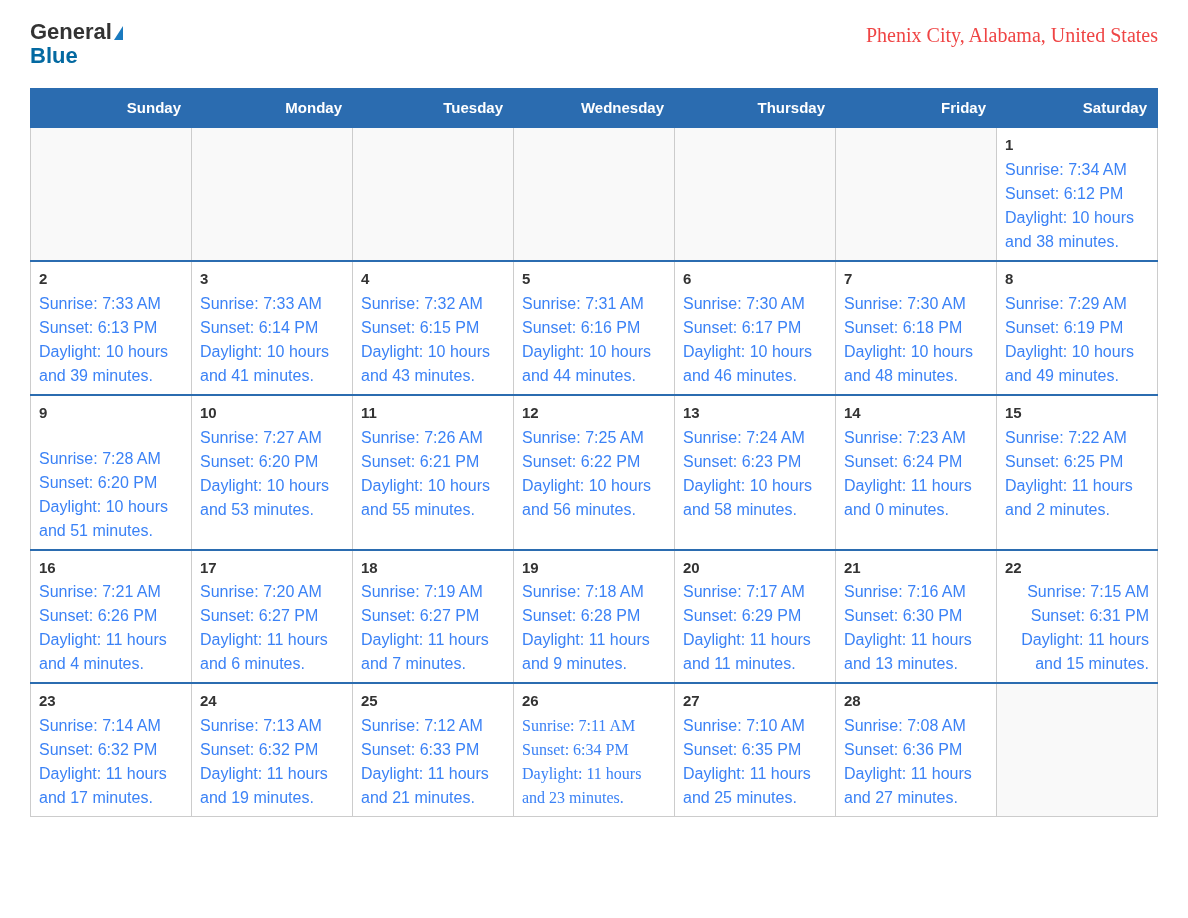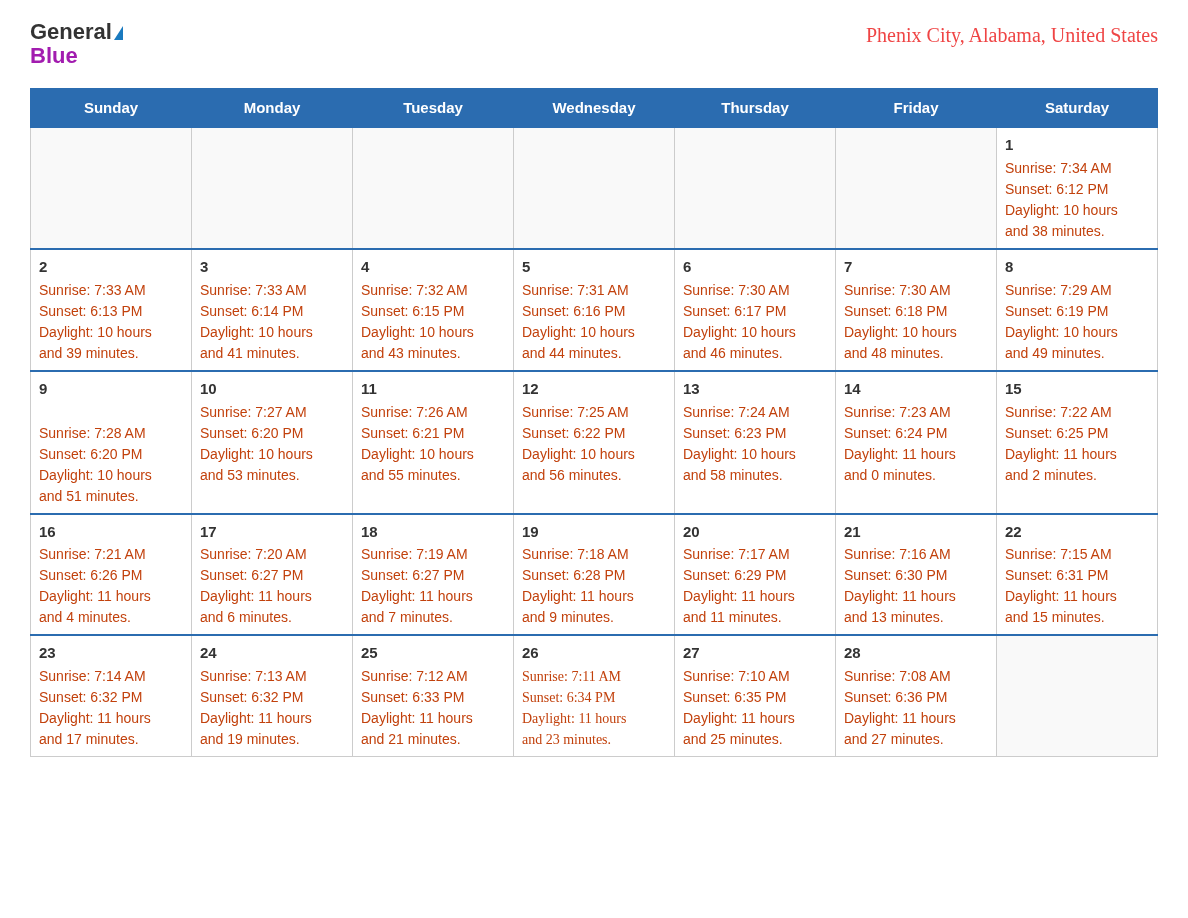--- a/index.html
+++ b/index.html
@@ -18,21 +18,21 @@
     }
     .logo {
       display: flex;
       flex-direction: column;
       font-size: 22px;
       font-weight: bold;
       color: #333;
       line-height: 1.1;
     }
     .logo-general { color: #333; }
-    .logo-blue { color: #a21caf; }
+    .logo-blue { color: #0369a1; }
     .logo-triangle {
       display: inline-block;
       width: 0;
       height: 0;
       border-left: 9px solid transparent;
       border-bottom: 14px solid #1a7abf;
       margin-left: 2px;
       vertical-align: middle;
     }
     .title-section {
@@ -55,21 +55,21 @@
       width: 100%;
       border-collapse: collapse;
       margin-top: 10px;
     }
     .calendar thead th {
       background-color: #2b6cb0;
       color: #fff;
       font-size: 15px;
       font-weight: bold;
       padding: 10px 10px;
-      text-align: center;
+      text-align: right;
       border: 1px solid #2b6cb0;
     }
     .calendar tbody td {
       vertical-align: top;
       border: 1px solid #ccc;
       padding: 6px 8px;
       width: 14.28%;
       height: 110px;
       font-size: 12.5px;
       color: #333;
@@ -78,22 +78,22 @@
     .calendar tbody tr td {
       border-top: 2px solid #2b6cb0;
     }
     .day-number {
       font-size: 15px;
       font-weight: bold;
       display: block;
       margin-bottom: 2px;
     }
     .day-info {
-      font-size: 14px;
-      color: #c2410c;
+      font-size: 16px;
+      color: #3b82f6;
       line-height: 1.5;
     }
     .empty-cell {
       background: #f9f9f9;
     }
   </style>
 </head>
 <body>
 
 <div class="header">
@@ -276,21 +276,21 @@
         </td>
         <td>
           <span class="day-number">21</span>
           <div class="day-info" style="white-space: pre-line;">Sunrise: 7:16 AM
 Sunset: 6:30 PM
 Daylight: 11 hours
 and 13 minutes.</div>
         </td>
         <td>
           <span class="day-number">22</span>
-          <div class="day-info" style="white-space: pre-line;">Sunrise: 7:15 AM
+          <div class="day-info" style="white-space: pre-line; text-align: right;">Sunrise: 7:15 AM
 Sunset: 6:31 PM
 Daylight: 11 hours
 and 15 minutes.</div>
         </td>
       </tr>
       <tr>
         <td>
           <span class="day-number">23</span>
           <div class="day-info" style="white-space: pre-line;">Sunrise: 7:14 AM
 Sunset: 6:32 PM

